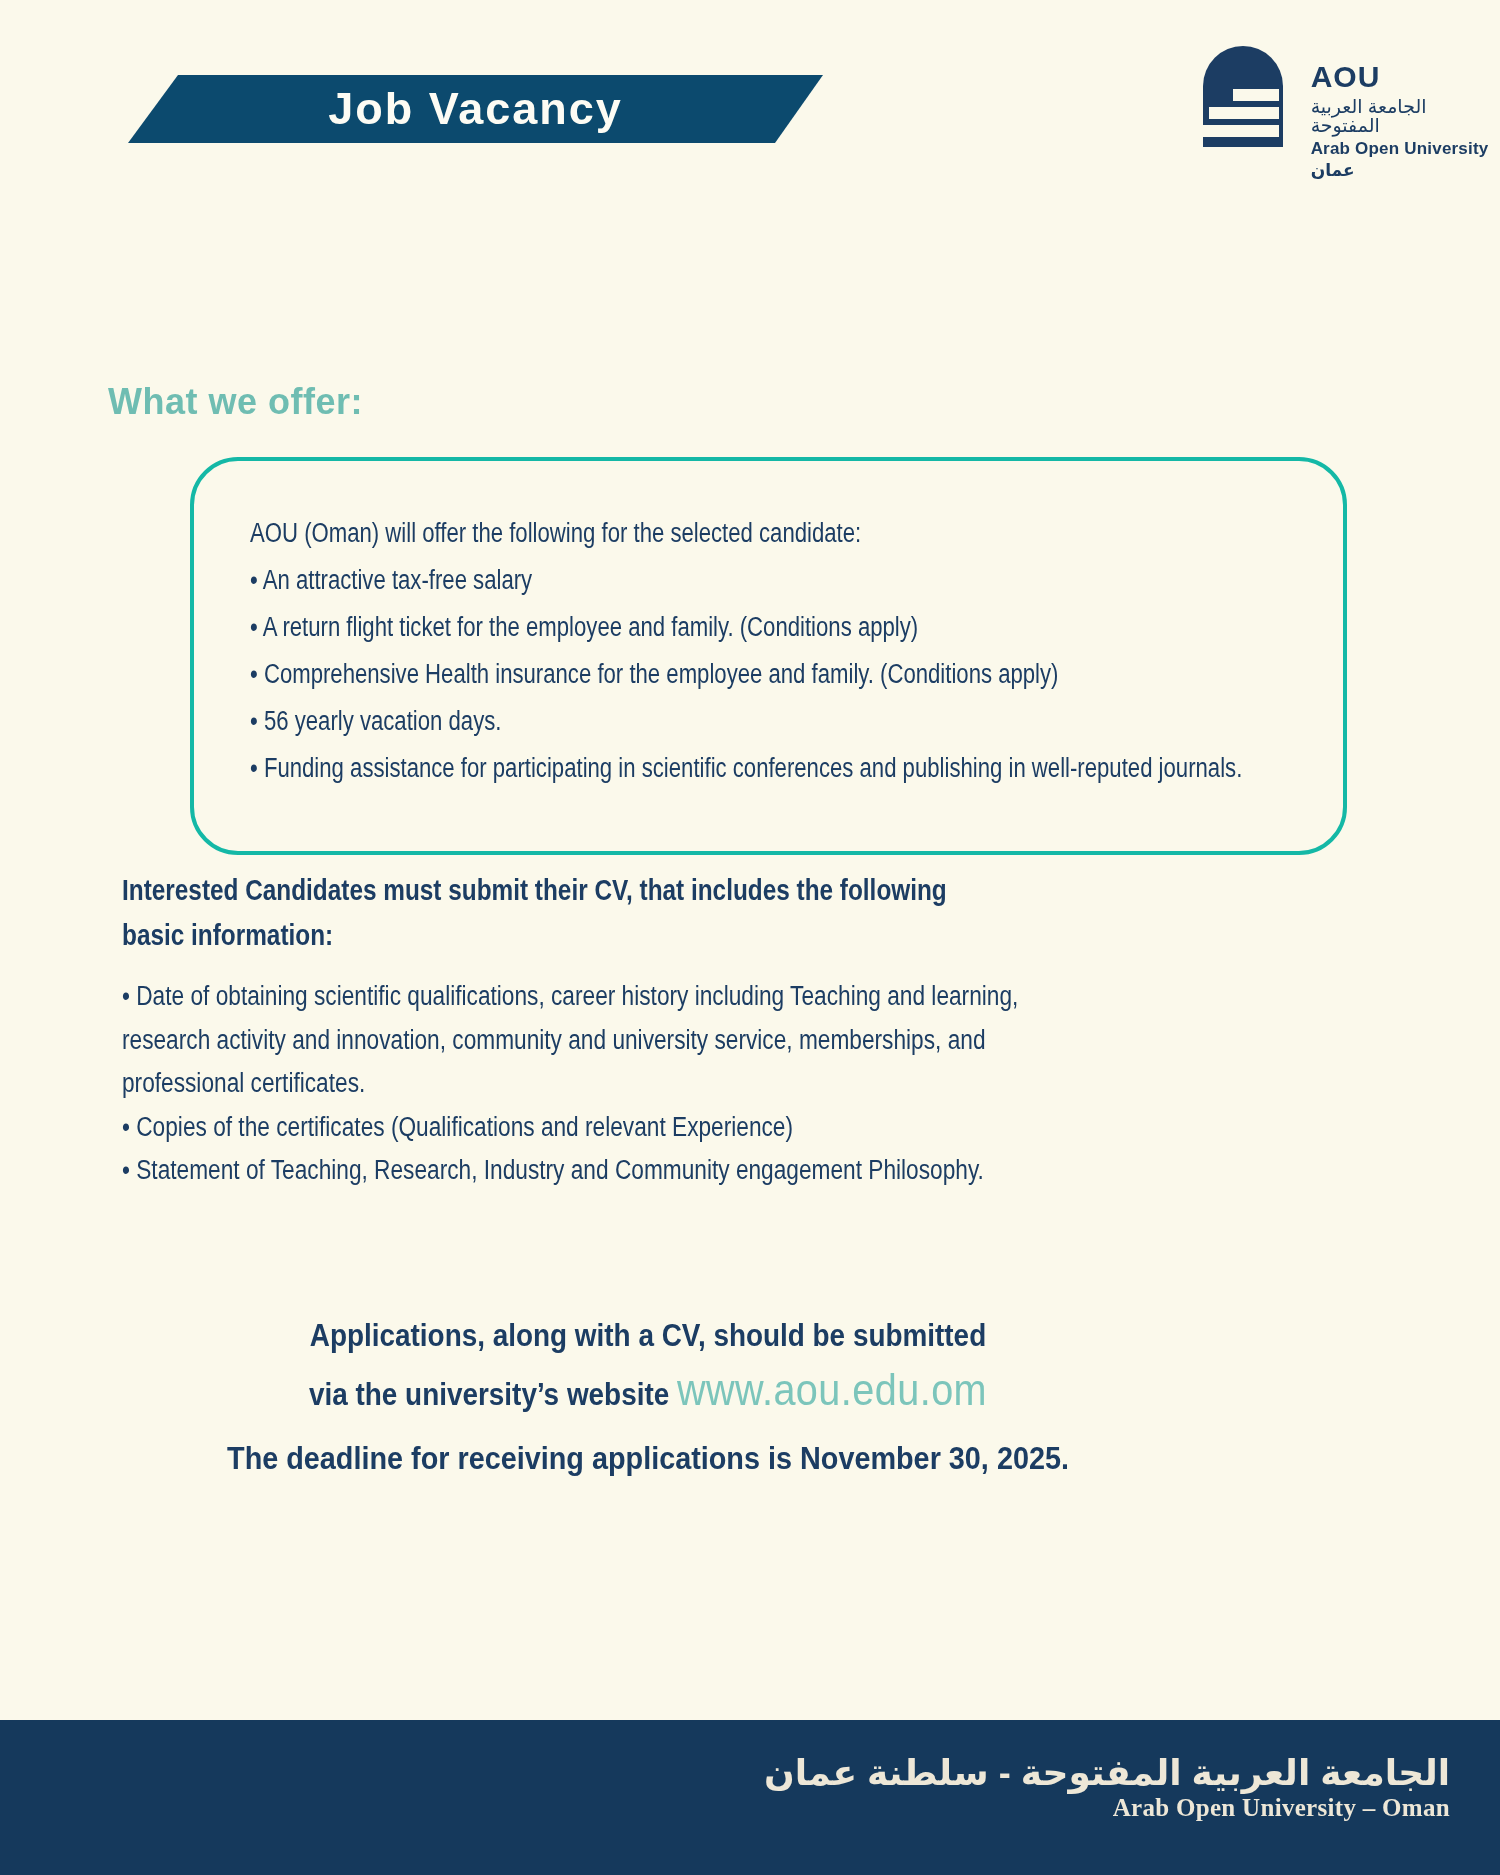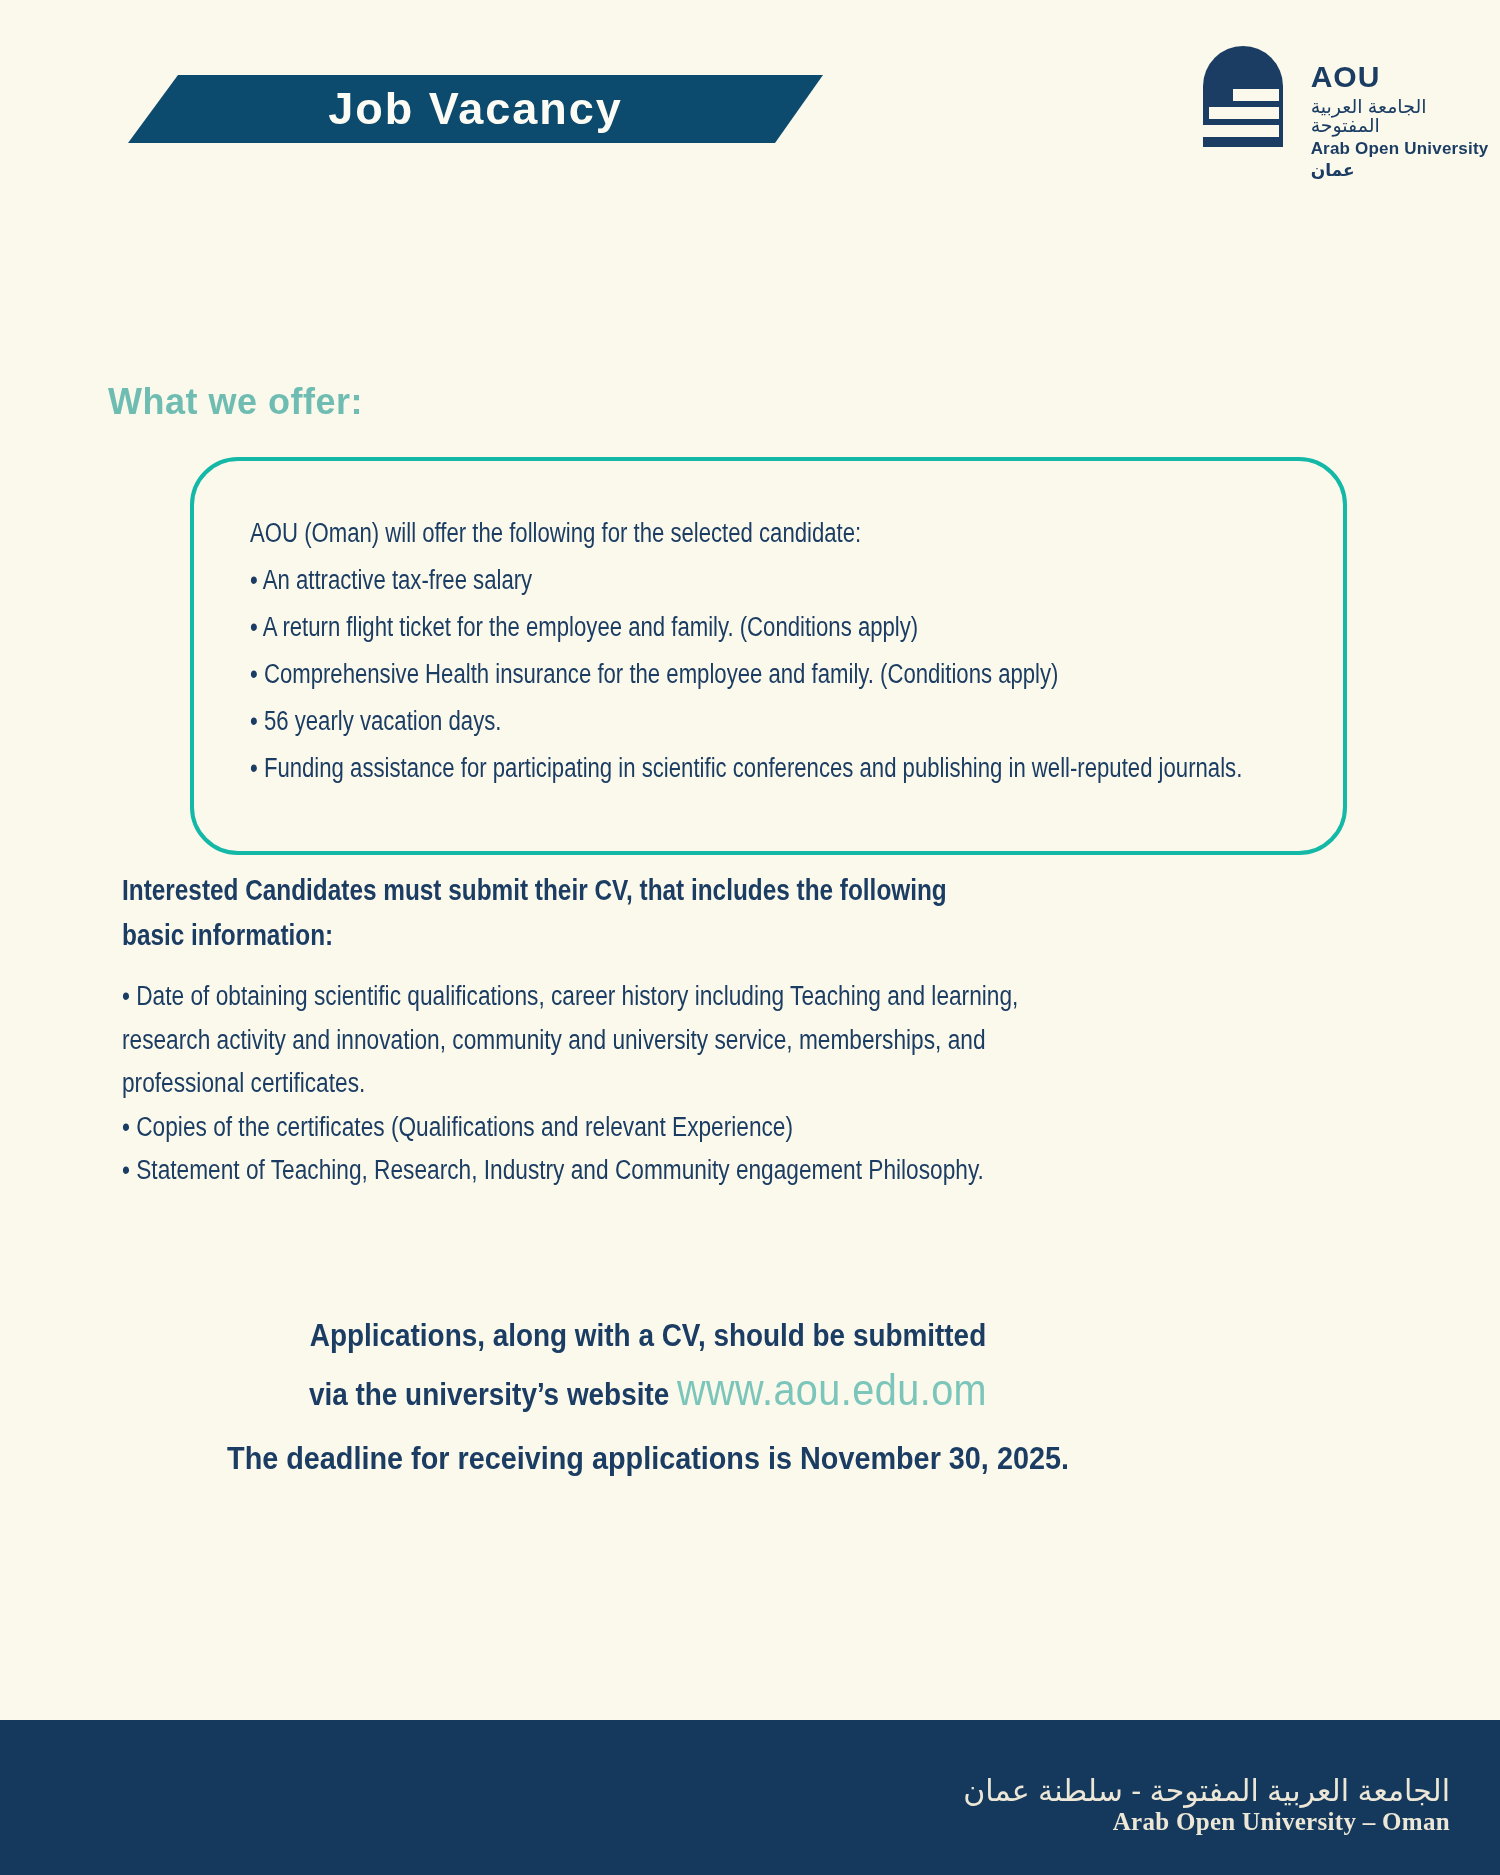--- a/index.html
+++ b/index.html
@@ -82,21 +82,21 @@
   .footer{
     left:0;top:1720px;width:1500px;height:155px;background:#15395C;
   }
   .footer-contact{
     position:absolute;left:52px;top:68px;
     font-size:22px;color:#EDE7D7;letter-spacing:.2px;white-space:nowrap;
   }
   .footer-contact .sep{padding:0 12px;}
   .footer-contact .gap{display:inline-block;width:22px;}
   .footer-right{position:absolute;right:50px;top:32px;text-align:right;color:#EDE7D7;}
-  .footer-ar{font-size:30px;font-weight:normal;direction:rtl;margin-top:21px;}
+  .footer-ar{font-size:36px;font-weight:bold;direction:rtl;}
   .footer-en{font-size:25px;font-weight:bold;letter-spacing:.3px;font-family:Liberation Serif, serif;}
 </style>
 </head>
 <body>
 
 <div class="abs banner">
   <span class="banner-title">Job Vacancy</span>
 </div>
 
 <div class="abs logo">

